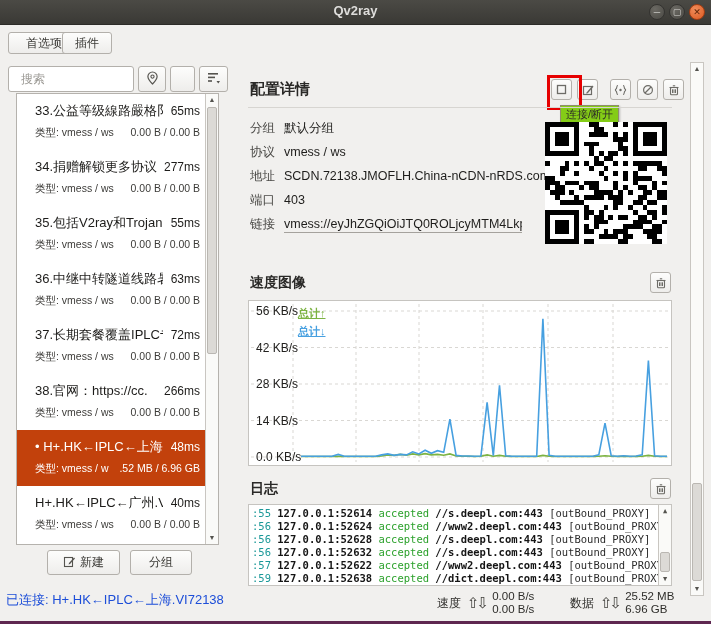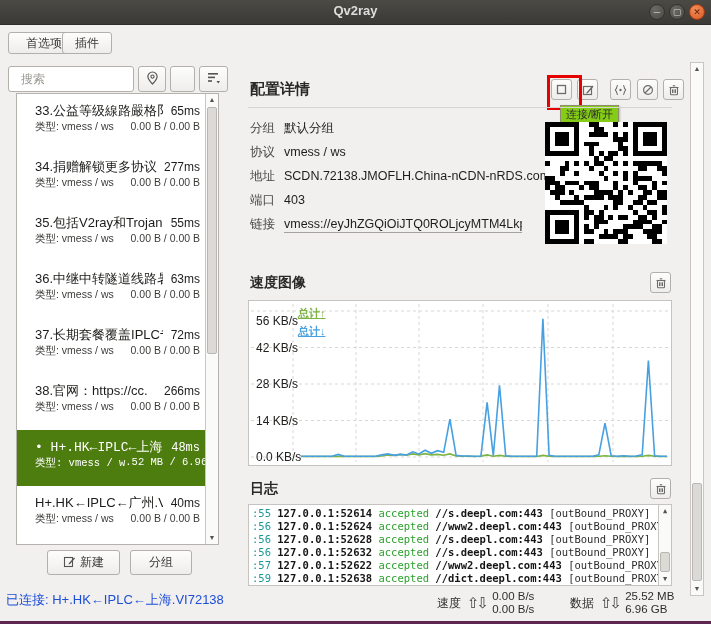--- a/index.html
+++ b/index.html
@@ -25,22 +25,22 @@
   .search{position:absolute;left:8px;top:66px;width:126px;height:26px;border:1px solid #b3b0ab;border-radius:3px;
           background:#fff;font-size:12px;padding:0 12px;box-sizing:border-box;color:#2f2e2b;}
   .search::placeholder{color:#9b9994;}
   .list{position:absolute;left:16px;top:93px;width:203px;height:452px;background:#fff;
         border:1px solid #b5b2ad;box-sizing:border-box;overflow:hidden;}
   .conn-item{position:relative;height:56px;padding:8px 18px 0 18px;box-sizing:border-box;}
   .ci-top{display:flex;justify-content:space-between;align-items:baseline;font-size:13px;color:#1d1c1a;
           white-space:nowrap;overflow:hidden;}
   .ci-title{overflow:hidden;white-space:nowrap;max-width:128px;flex:0 1 auto;}
   .ci-lat{font-size:12px;margin-left:4px;flex:none;}
-  .ci-sub{display:flex;justify-content:space-between;font-size:10.5px;color:#3c3b38;white-space:nowrap;}
-  .conn-item.selected{background:#4d7c0f;font-family:Liberation Mono, monospace;}
+  .ci-sub{display:flex;justify-content:space-between;font-size:10.5px;color:#3c3b38;margin-top:6px;white-space:nowrap;}
+  .conn-item.selected{background:#c2410c;}
   .conn-item.selected .ci-top,.conn-item.selected .ci-sub{color:#fff;}
   
   .sb{position:absolute;background:#fafaf8;border:1px solid #c9c6c1;box-sizing:border-box;}
   .sb .ar{position:absolute;left:0;right:0;height:12px;font-size:7px;color:#55544f;text-align:center;line-height:12px;}
   .sb .ar.up{top:0;} .sb .ar.dn{bottom:0;}
   .sb .thumb{position:absolute;left:1px;right:1px;background:#dcdad6;border:1px solid #bab7b2;border-radius:2px;}
   .list-sb{right:0;top:0;bottom:0;width:13px;border:none;border-left:1px solid #c9c6c1;}
   
   .rpanel{position:absolute;left:248px;top:74px;width:436px;height:512px;}
   .sec-title{font-size:15px;font-weight:bold;color:#2a2927;}
@@ -598,21 +598,21 @@
           <line x1="44" x2="44" y1="3" y2="161" stroke="#d9d7d3" stroke-dasharray="3,3"></line>
           <line x1="107" x2="107" y1="3" y2="161" stroke="#d9d7d3" stroke-dasharray="3,3"></line>
           <line x1="170" x2="170" y1="3" y2="161" stroke="#d9d7d3" stroke-dasharray="3,3"></line>
           <line x1="234" x2="234" y1="3" y2="161" stroke="#d9d7d3" stroke-dasharray="3,3"></line>
           <line x1="299" x2="299" y1="3" y2="161" stroke="#d9d7d3" stroke-dasharray="3,3"></line>
           <line x1="364" x2="364" y1="3" y2="161" stroke="#d9d7d3" stroke-dasharray="3,3"></line>
           <polyline points="52.0,155.5 58.2,155.5 64.4,155.5 70.6,155.5 76.8,155.5 83.0,155.5 89.2,155.2 95.4,155.5 101.6,155.5 107.8,155.5 114.0,155.5 120.2,155.5 126.4,155.5 132.6,155.0 138.8,153.9 145.1,154.4 151.3,153.4 157.5,154.2 163.7,152.9 169.9,153.9 176.1,152.6 182.3,153.9 188.5,153.4 194.7,154.2 200.9,152.9 207.1,155.0 213.3,155.2 219.5,155.2 225.7,155.5 231.9,155.2 238.1,153.9 244.3,155.2 250.5,154.4 256.7,155.2 262.9,155.5 269.1,155.5 275.3,155.5 281.5,155.5 287.7,155.5 293.9,154.4 300.1,155.2 306.3,155.5 312.5,155.5 318.7,155.5 324.9,155.5 331.2,155.5 337.4,155.5 343.6,155.5 349.8,155.2 356.0,154.7 362.2,155.2 368.4,155.5 374.6,155.2 380.8,155.5 387.0,155.5 393.2,155.2 399.4,154.4 405.6,155.2 411.8,155.5 418.0,155.5" fill="none" stroke="#7cb342" stroke-width="1.6"></polyline>
           <polyline points="52.0,155.2 58.2,155.2 64.4,155.2 70.6,155.2 76.8,155.2 83.0,155.2 89.2,153.4 95.4,155.2 101.6,155.2 107.8,155.2 114.0,155.2 120.2,155.2 126.4,155.2 132.6,153.9 138.8,152.9 145.1,154.4 151.3,153.4 157.5,153.9 163.7,150.8 169.9,152.9 176.1,149.2 182.3,152.3 188.5,149.7 194.7,151.3 200.9,118.2 207.1,154.4 213.3,155.0 219.5,155.0 225.7,155.2 231.9,155.0 238.1,101.3 244.3,154.7 250.5,84.3 256.7,154.7 262.9,155.2 269.1,155.2 275.3,155.2 281.5,155.2 287.7,155.2 293.9,17.8 300.1,154.4 306.3,155.2 312.5,155.2 318.7,155.2 324.9,155.2 331.2,155.2 337.4,155.2 343.6,155.2 349.8,153.9 356.0,122.1 362.2,154.7 368.4,155.2 374.6,154.7 380.8,155.2 387.0,155.0 393.2,153.9 399.4,59.5 405.6,154.7 411.8,155.2 418.0,155.2" fill="none" stroke="#47a0e0" stroke-width="1.6"></polyline>
         </svg>
       <div id="yLabels">
-          <span class="ytick" style="top: 13px;">56 KB/s</span>
+          <span class="ytick" style="top: 3px;">56 KB/s</span>
           <span class="ytick" style="top: 39.5px;">42 KB/s</span>
           <span class="ytick" style="top: 76px;">28 KB/s</span>
           <span class="ytick" style="top: 112.5px;">14 KB/s</span>
           <span class="ytick" style="top: 149px;">0.0 KB/s</span>
         </div>
       <div id="chartLegend">
           <span class="legend" style="top: 5px; color: rgb(124, 179, 66); text-align: right;">总计↑</span>
           <span class="legend" style="top: 23px; color: rgb(71, 160, 224);">总计↓</span>
         </div>
     </div>

